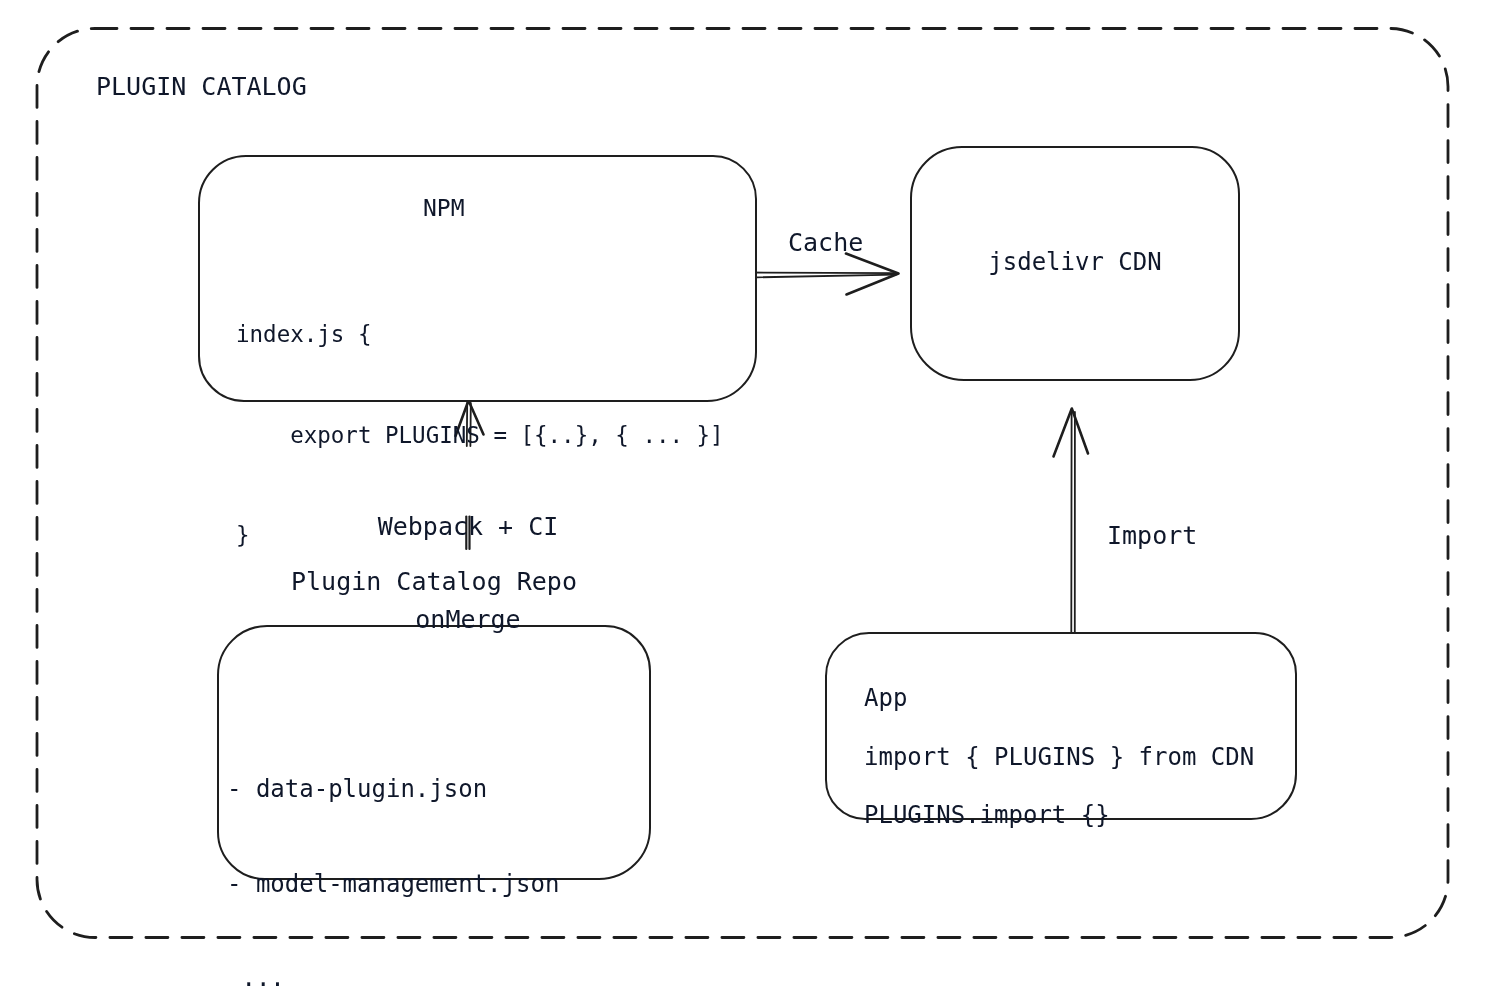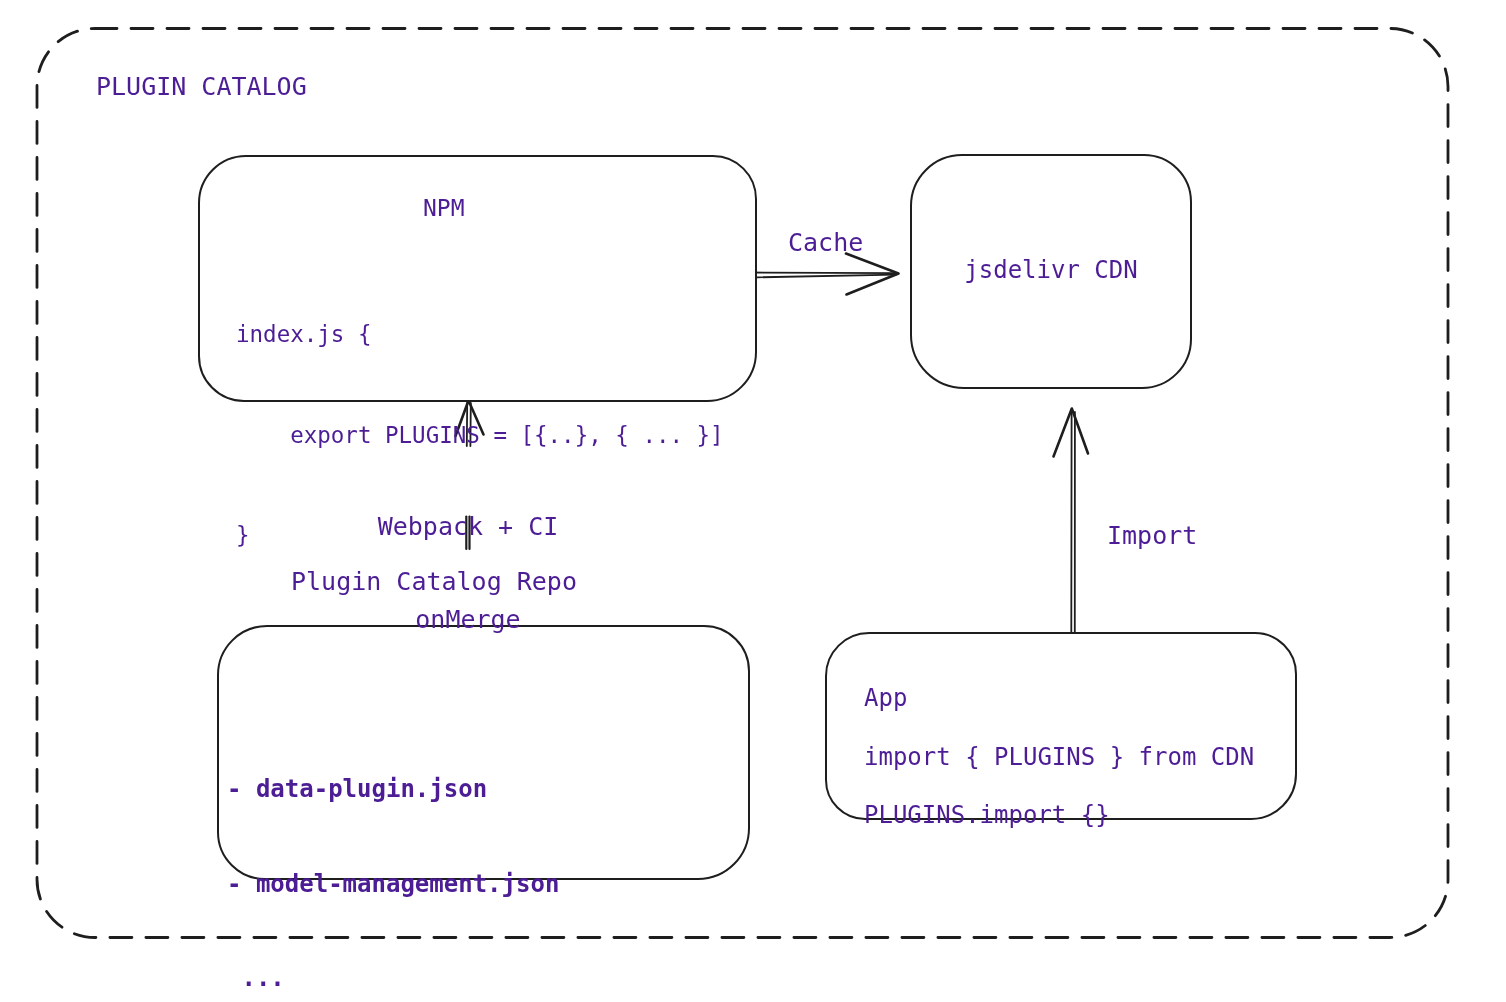--- a/index.html
+++ b/index.html
@@ -2,21 +2,21 @@
 <html><head>
 <meta charset="utf-8">
 <style>
   html, body { margin: 0; padding: 0; background: #ffffff; }
   .canvas {
     position: relative;
     width: 1506px;
     height: 1002px;
     background: #ffffff;
     font-family: "DejaVu Sans Mono", "Liberation Mono", monospace;
-    color: #4c1d95;
+    color: #0f172a;
     overflow: hidden;
   }
   .arrows-layer {
     position: absolute;
     left: 0; top: 0;
     width: 1506px; height: 1002px;
     z-index: 1;
   }
   .box {
     position: absolute;
@@ -33,22 +33,22 @@
     line-height: 31px;
   }
   .node-title { position: absolute; white-space: pre; }
   .code {
     position: absolute;
     white-space: pre;
     font-size: 22.5px;
     line-height: 33.5px;
   }
   #npm-box  { left: 186px; top: 155px; width: 559px; height: 247px; border-radius: 48px 44px 50px 46px; margin-left: 12px; }
-  #cdn-box  { left: 910px; top: 154px; width: 282px; height: 235px; border-radius: 52px 48px 50px 54px; }
-  #repo-box { left: 217px; top: 625px; width: 533px; height: 255px; border-radius: 50px 46px 52px 48px; font-weight: bold; }
+  #cdn-box  { left: 910px; top: 146px; width: 330px; height: 235px; border-radius: 52px 48px 50px 54px; }
+  #repo-box { left: 217px; top: 625px; width: 434px; height: 255px; border-radius: 50px 46px 52px 48px; }
   #app-box  { left: 825px; top: 632px; width: 472px; height: 188px; border-radius: 44px 42px 46px 40px; }
 
   #npm-title   { left: 223px; top: 38px;  font-size: 23px; }
   #npm-code    { left: 36px;  top: 94px; }
   #cdn-title   { left: 0; right: 0; top: 100px; font-size: 24px; text-align: center; }
   #repo-items  { left: 8px;  top: 84px; font-size: 24px; line-height: 31.5px; }
   #app-title   { left: 37px; top: 50px;  font-size: 24px; }
   #app-code-1  { left: 37px; top: 108px; font-size: 24px; line-height: 30px; }
   #app-code-2  { left: 37px; top: 166px; font-size: 24px; line-height: 30px; }
 

